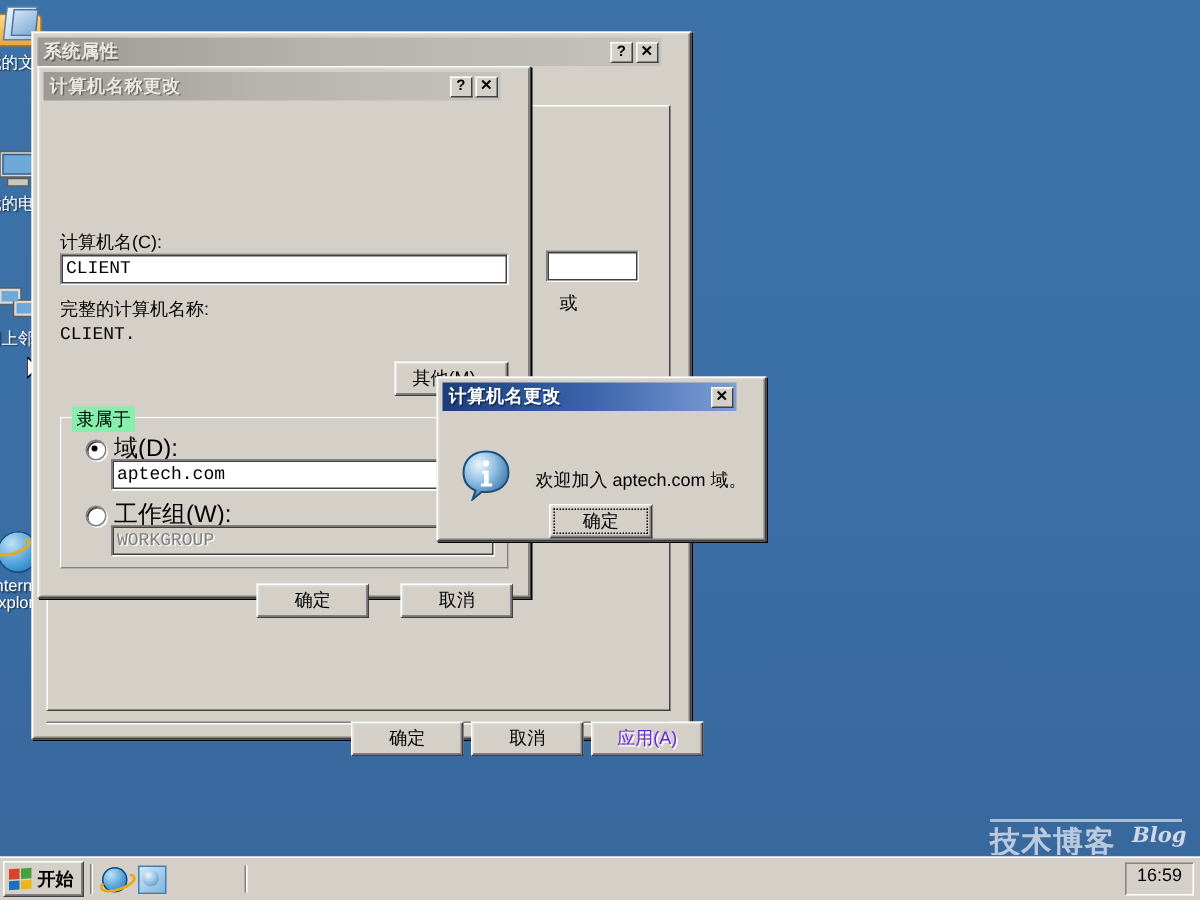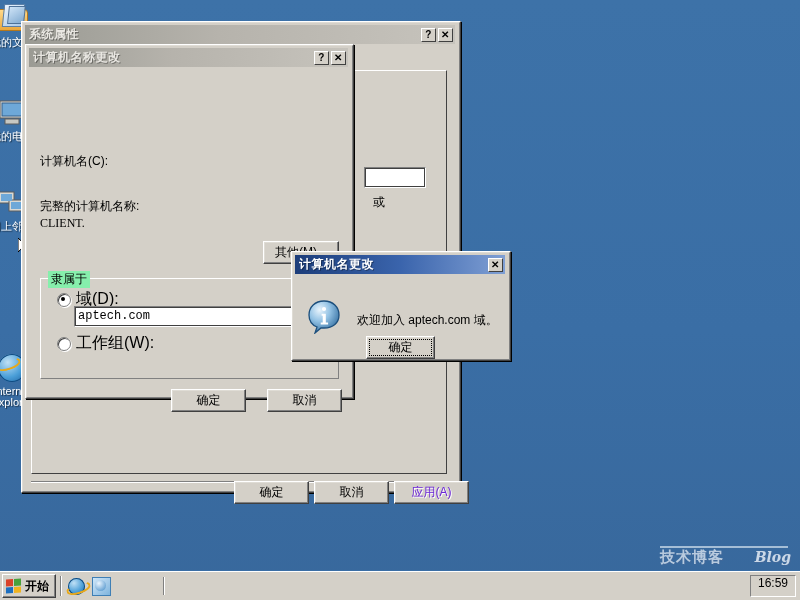--- a/index.html
+++ b/index.html
@@ -66,21 +66,21 @@
     border-left: 1px solid #dfdcd5;
     border-right: 1px solid #808080;
     border-bottom: 1px solid #808080;
     height: 100%;
     box-sizing: border-box;
   }
   .titlebar {
     height: 19px;
     display: flex; align-items: center;
     padding: 0 2px 0 4px;
-    margin: 2px 4px 0 2px;
+    margin: 2px 18px 0 2px;
     color: #ffffff;
     font-size: 12px; font-weight: bold;
     letter-spacing: .5px;
   }
   .titlebar.inactive {
     background: linear-gradient(90deg,#9b9b94 0%, #b6b3ac 45%, #c6c3bc 100%);
     color: #e9e7e2;
   }
   .titlebar.active {
     background: linear-gradient(90deg,#1c3d7a 0%, #3a64ac 50%, #7f9fd4 100%);
@@ -296,21 +296,21 @@
   #wm-main {
     position:absolute; left:0; top:0; width:135px;
     font-family:"DejaVu Sans", sans-serif;
     font-size:24px; font-weight:bold; letter-spacing:-1px;
     color:#dfe8f2;
     text-shadow: 1px 1px 0 #43699a;
     line-height: 24px;
   }
   #wm-sub {
     position:absolute; left:0; top:26px; width:135px;
-    font-size:15px; font-weight:bold;
+    font-size:20px; font-weight:bold;
     color:#cfdcea;
     text-shadow: 1px 1px 0 #43699a;
     letter-spacing: 1px;
   }
   #wm-blog {
     position:absolute; right:4px; top:27px;
     font-family:"DejaVu Serif", serif;
     font-size:14px; font-style:italic; font-weight:bold;
     color:#e4ecf5;
     text-shadow: 1px 1px 0 #43699a;
@@ -399,41 +399,43 @@
     <div class="win-inner">
       <div class="titlebar inactive">
         <span class="t-text">计算机名称更改</span>
         <span class="tbtn">?</span>
         <span class="tbtn">✕</span>
       </div>
 
       <div class="body" style="height:330px;">
 
         <div class="txt" style="left:13px; top:86px;">计算机名(C):</div>
+        <div class="ipt" style="left:13px; top:102px; width:299px; height:21px;">CLIENT</div>
 
         <div class="txt" style="left:13px; top:131px;">完整的计算机名称:</div>
-        <div class="txt" style="left:13px; top:149px; font-family:Liberation Serif, serif;">CLIENT.</div>
+        <div class="txt" style="left:13px; top:149px; font-family:Liberation Mono, monospace;">CLIENT.</div>
 
         <div class="btn" style="left:236px; top:174px; width:76px; height:23px;">其他(M)...</div>
 
         <div class="group" style="left:13px; top:211px; width:299px; height:101px;">
           <span class="inner"></span>
           <span class="group-label">隶属于</span>
         </div>
 
         <div class="radio on" style="left:30px; top:222px;">
           <span class="dot"></span>
           <span class="rlbl">域(D):</span>
         </div>
         <div class="ipt" style="left:47px; top:239px; width:256px; height:21px;">aptech.com</div>
 
         <div class="radio" style="left:30px; top:266px;">
           <span class="dot"></span>
           <span class="rlbl">工作组(W):</span>
         </div>
+        <div class="ipt disabled" style="left:47px; top:283px; width:256px; height:21px;">WORKGROUP</div>
 
         <div class="btn" style="left:144px; top:322px; width:75px; height:23px;">确定</div>
         <div class="btn" style="left:240px; top:322px; width:75px; height:23px;">取消</div>
       </div>
     </div>
   </div>
 
   <div class="win" id="msgbox" style="left:291px; top:251px; width:218px; height:108px;">
     <div class="win-inner">
       <div class="titlebar active">

